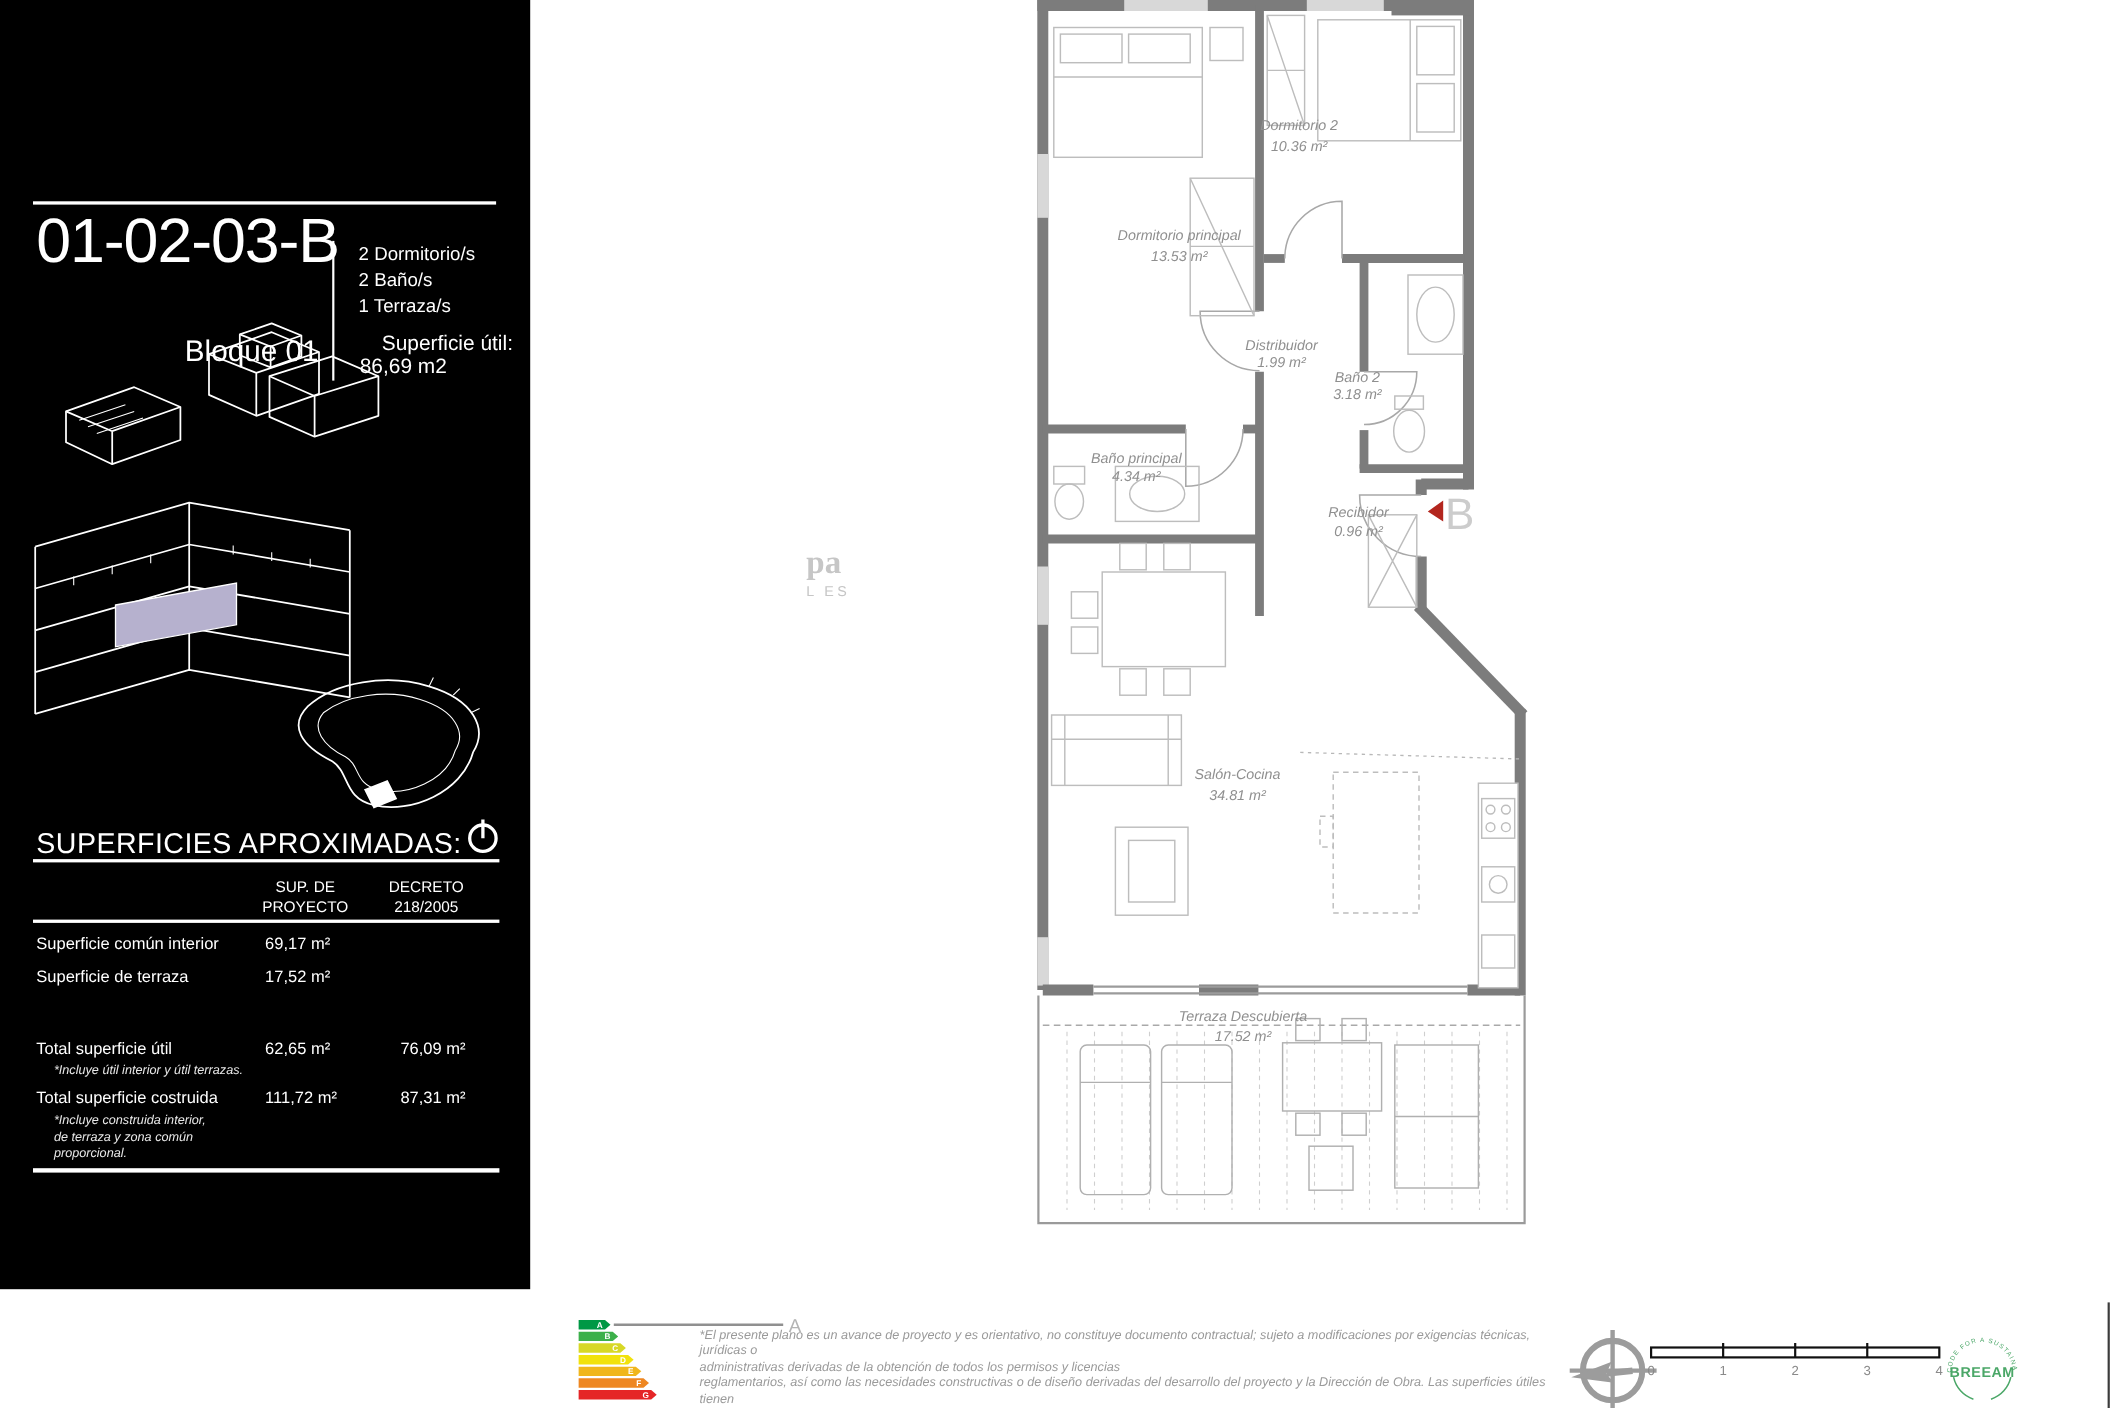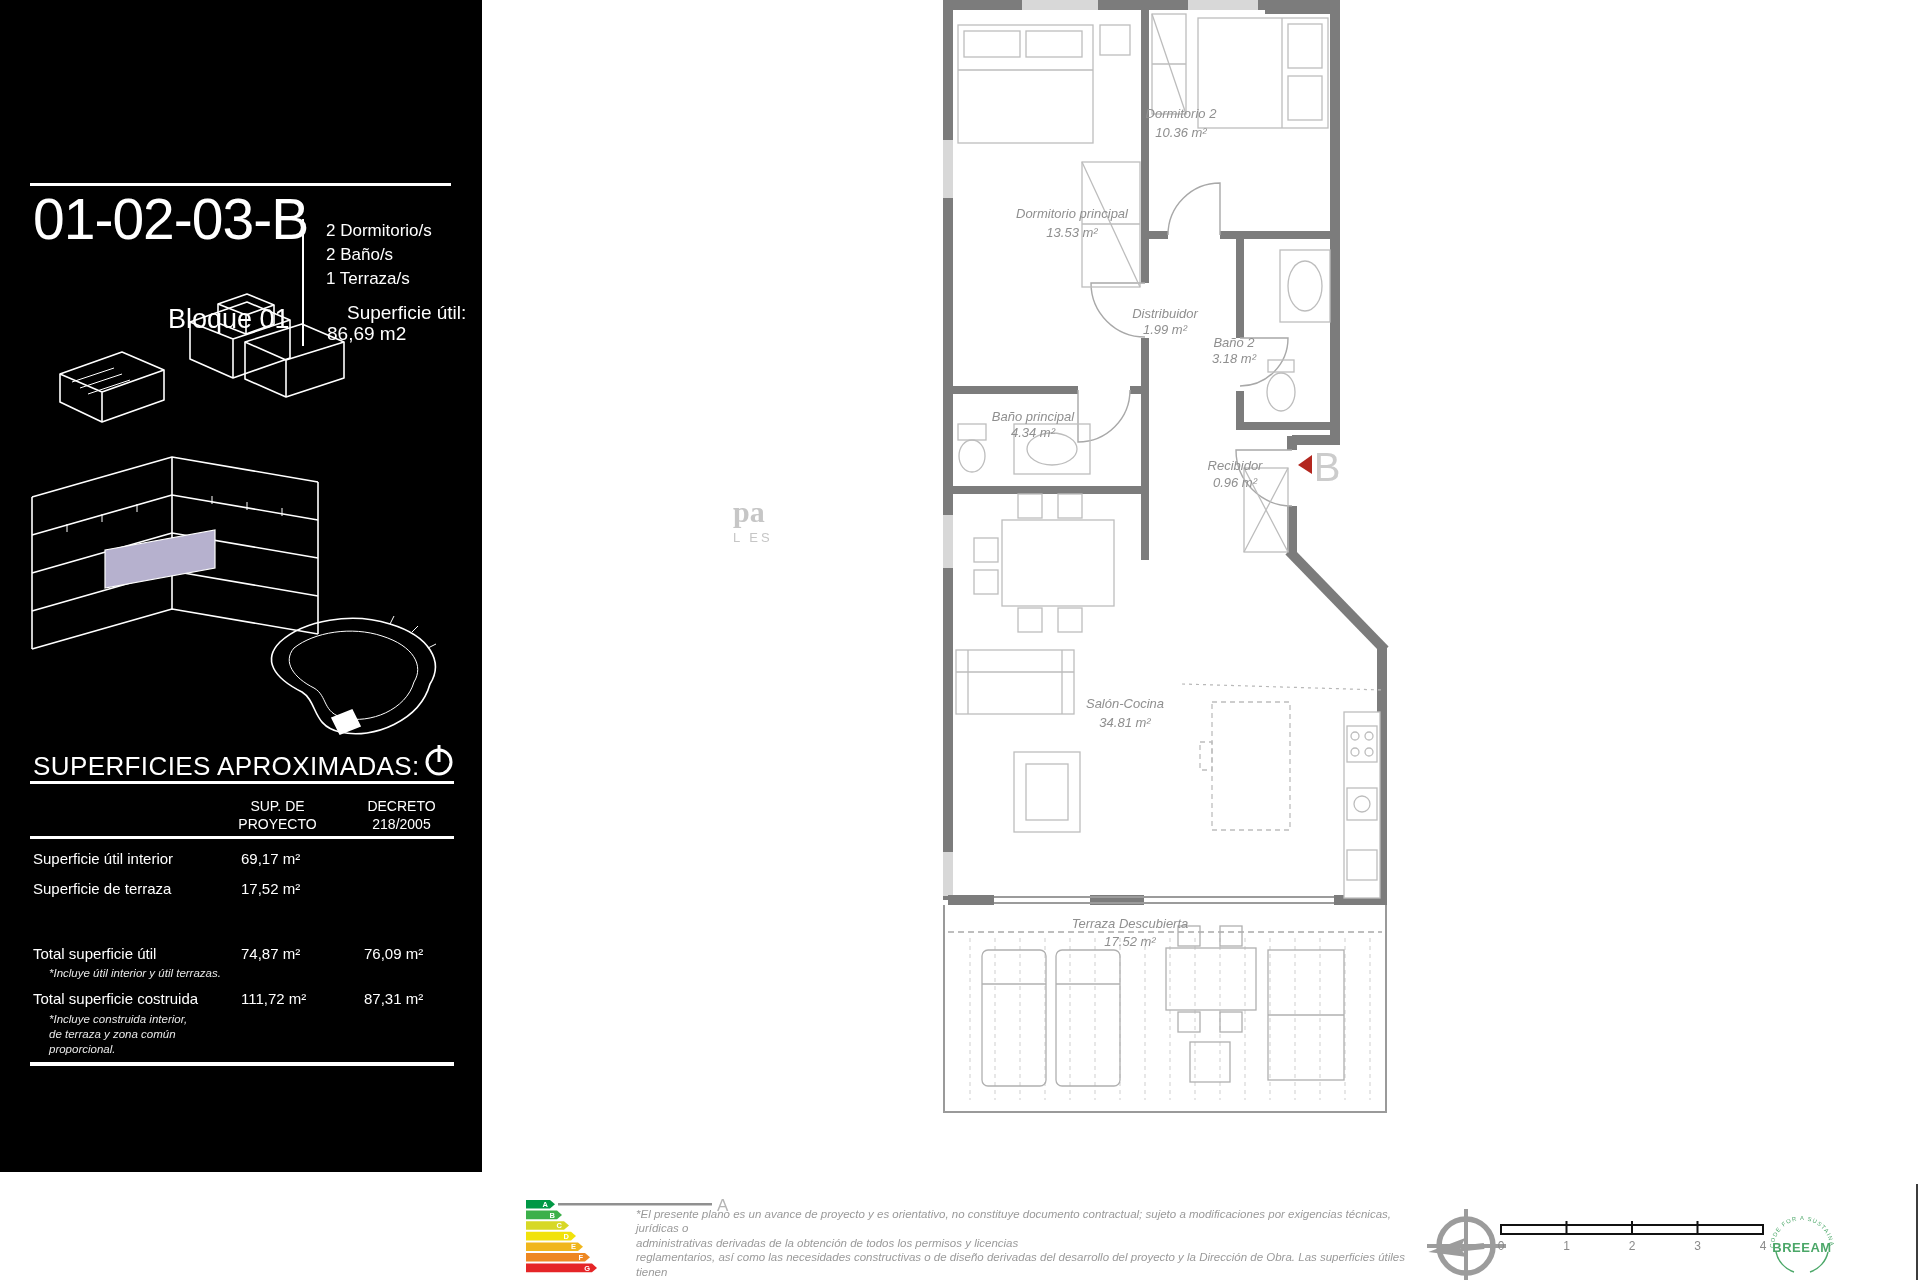--- a/index.html
+++ b/index.html
@@ -81,34 +81,34 @@
     <div class="abs surf-title">SUPERFICIES APROXIMADAS:</div>
     <svg class="abs" style="left:420px;top:742px;" width="38" height="38" viewBox="0 0 38 38">
       <circle cx="19" cy="20" r="12" stroke="#fff" stroke-width="3" fill="none"></circle>
       <path d="M19,3 V20" stroke="#fff" stroke-width="3"></path>
     </svg>
     <div class="abs tline" style="top:781px;"></div>
     <div class="abs hdr" style="left:205px;top:797px;width:145px;">
       <div>SUP. DE</div>
       <div>PROYECTO</div>
     </div>
-    <div class="abs hdr" style="left:334px;top:797px;width:135px;">
+    <div class="abs hdr" style="left:320px;top:797px;width:135px;">
       <div>DECRETO</div>
       <div>218/2005</div>
     </div>
     <div class="abs tline" style="top:836px;"></div>
 
-    <div class="abs cell" style="left:33px;top:850px;">Superficie útil interior</div>
+    <div class="abs cell" style="left:33px;top:850px;">Superficie común interior</div>
     <div class="abs cell" style="left:241px;top:850px;">69,17  m²</div>
 
     <div class="abs cell" style="left:33px;top:880px;">Superficie de terraza</div>
     <div class="abs cell" style="left:241px;top:880px;">17,52  m²</div>
 
     <div class="abs cell" style="left:33px;top:945px;">Total superficie útil</div>
-    <div class="abs cell" style="left:241px;top:945px;">74,87  m²</div>
+    <div class="abs cell" style="left:241px;top:945px;">62,65  m²</div>
     <div class="abs cell" style="left:364px;top:945px;">76,09  m²</div>
     <div class="abs note" style="left:33px;top:966px;">*Incluye útil interior y útil terrazas.</div>
 
     <div class="abs cell" style="left:33px;top:990px;">Total superficie costruida</div>
     <div class="abs cell" style="left:241px;top:990px;">111,72  m²</div>
     <div class="abs cell" style="left:364px;top:990px;">87,31  m²</div>
     <div class="abs note" style="left:33px;top:1012px;">
       <div>*Incluye construida interior,</div>
       <div>de terraza y zona común</div>
       <div>proporcional.</div>

